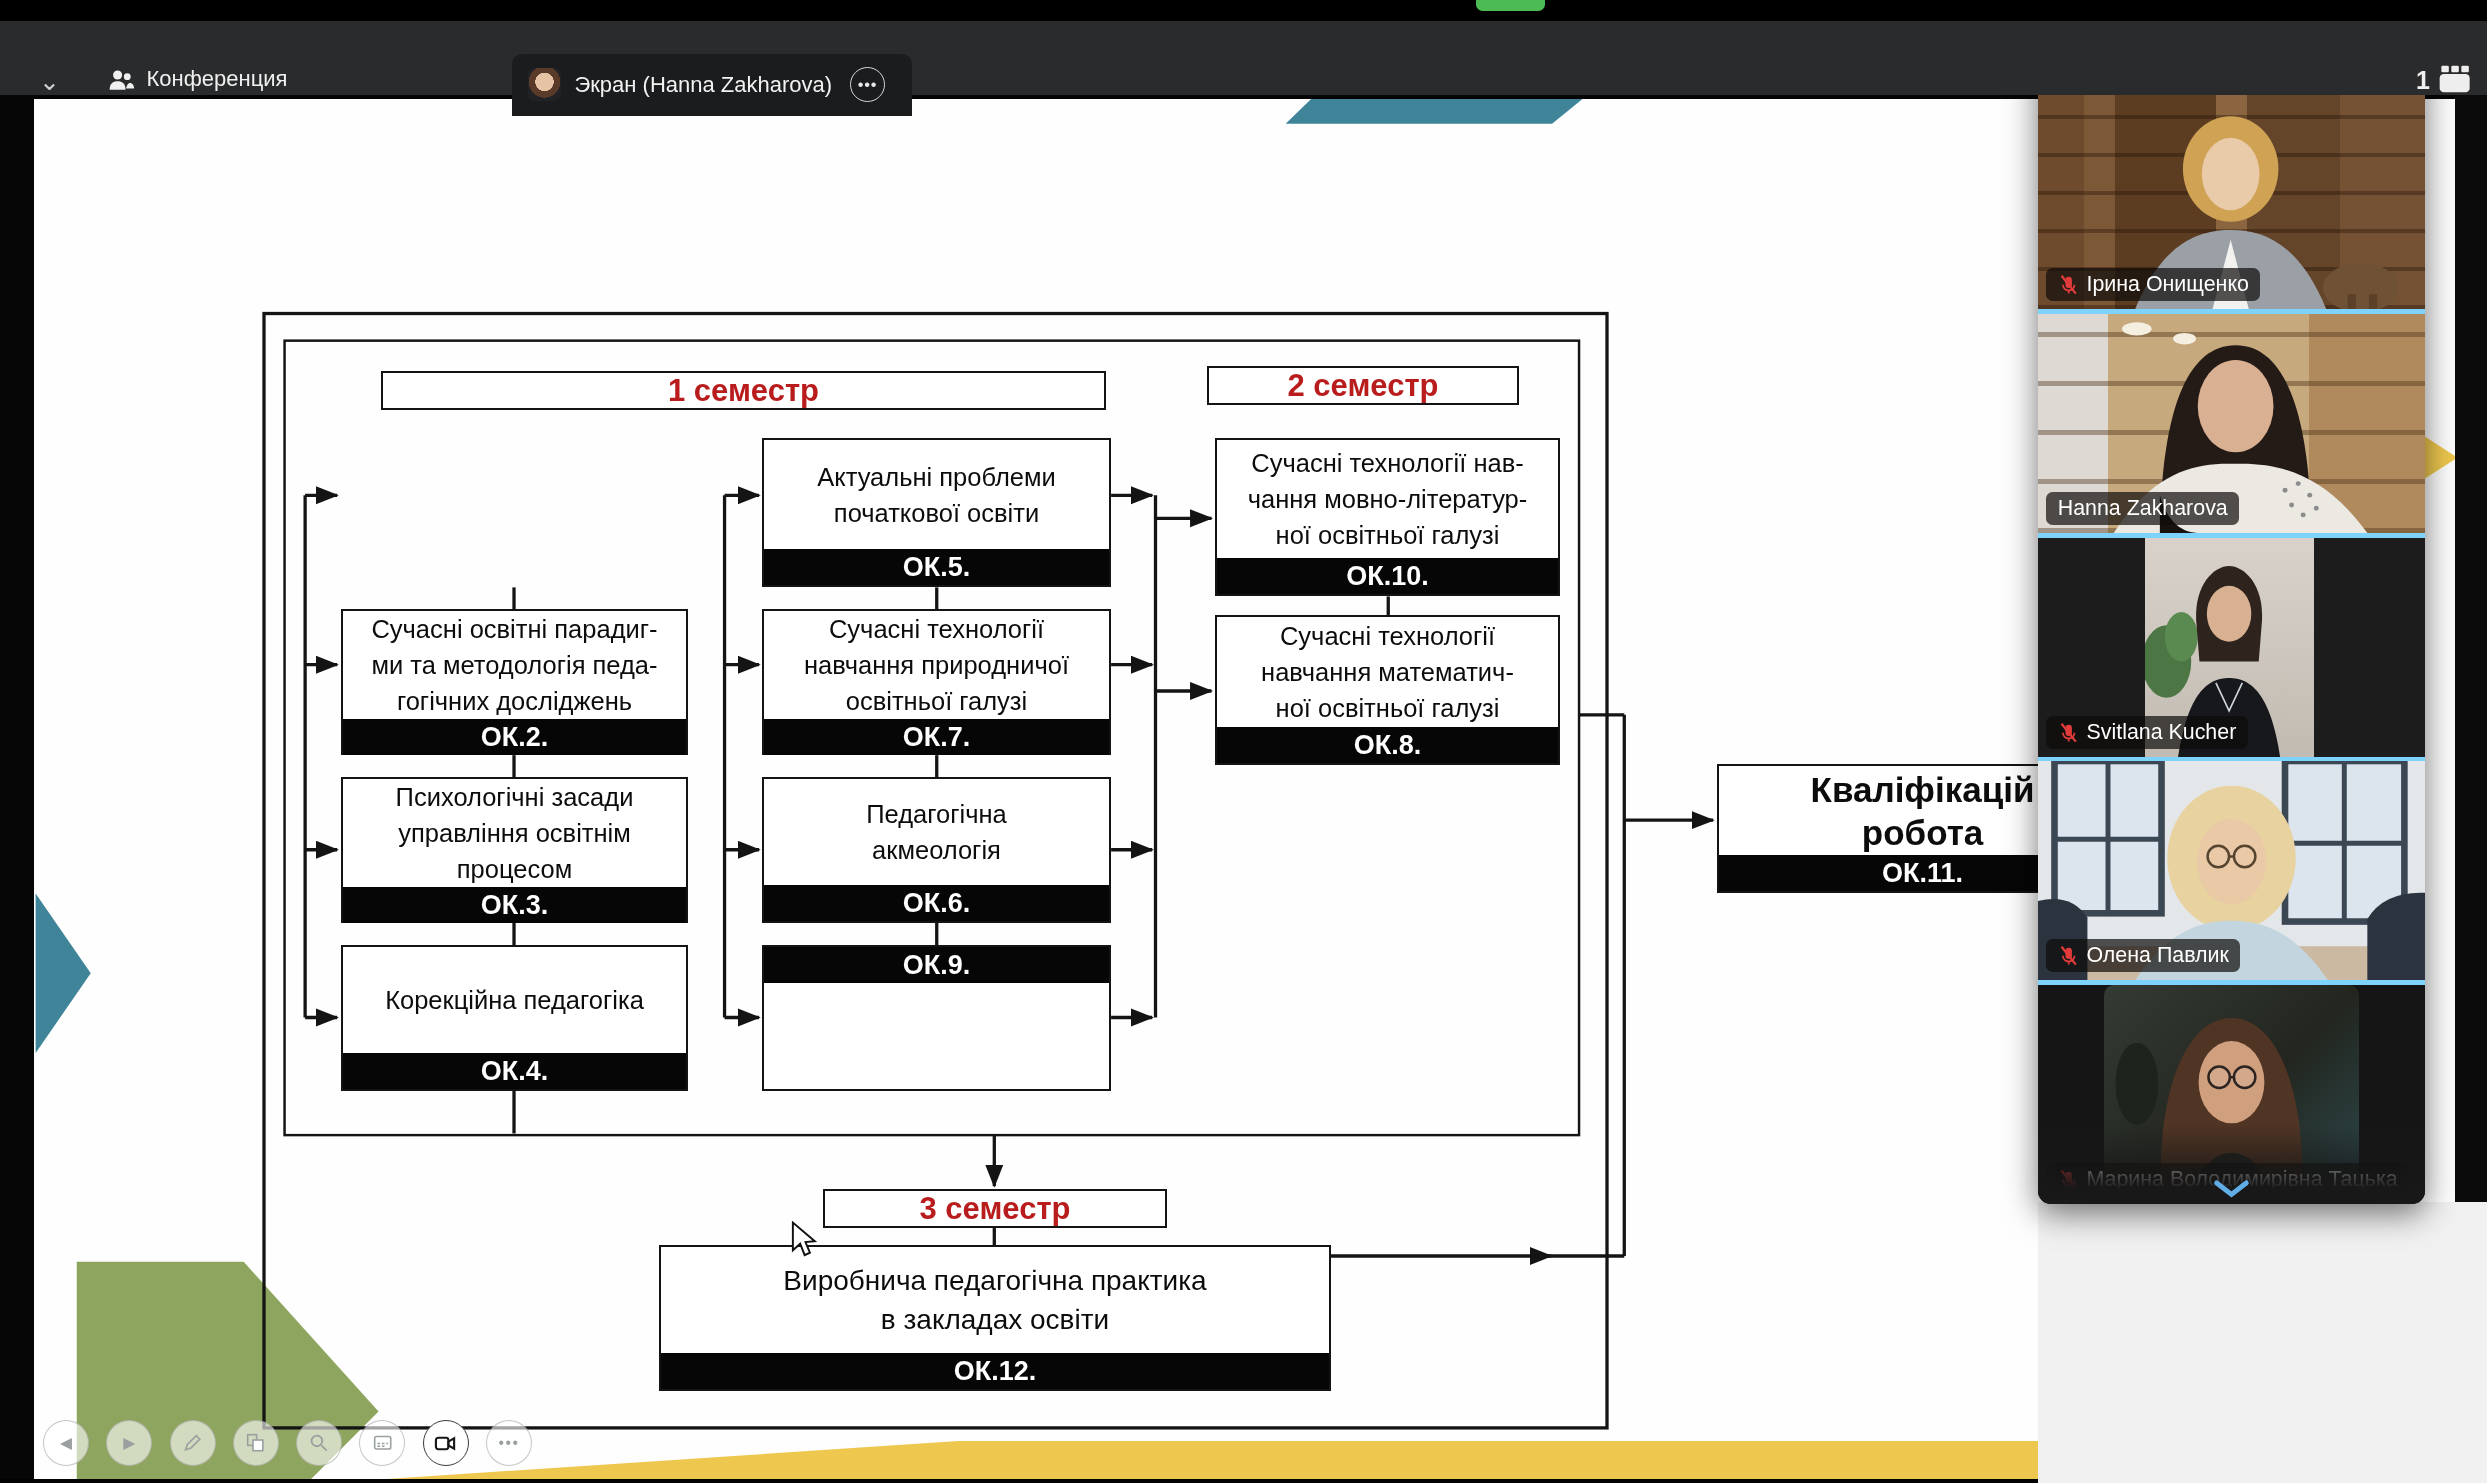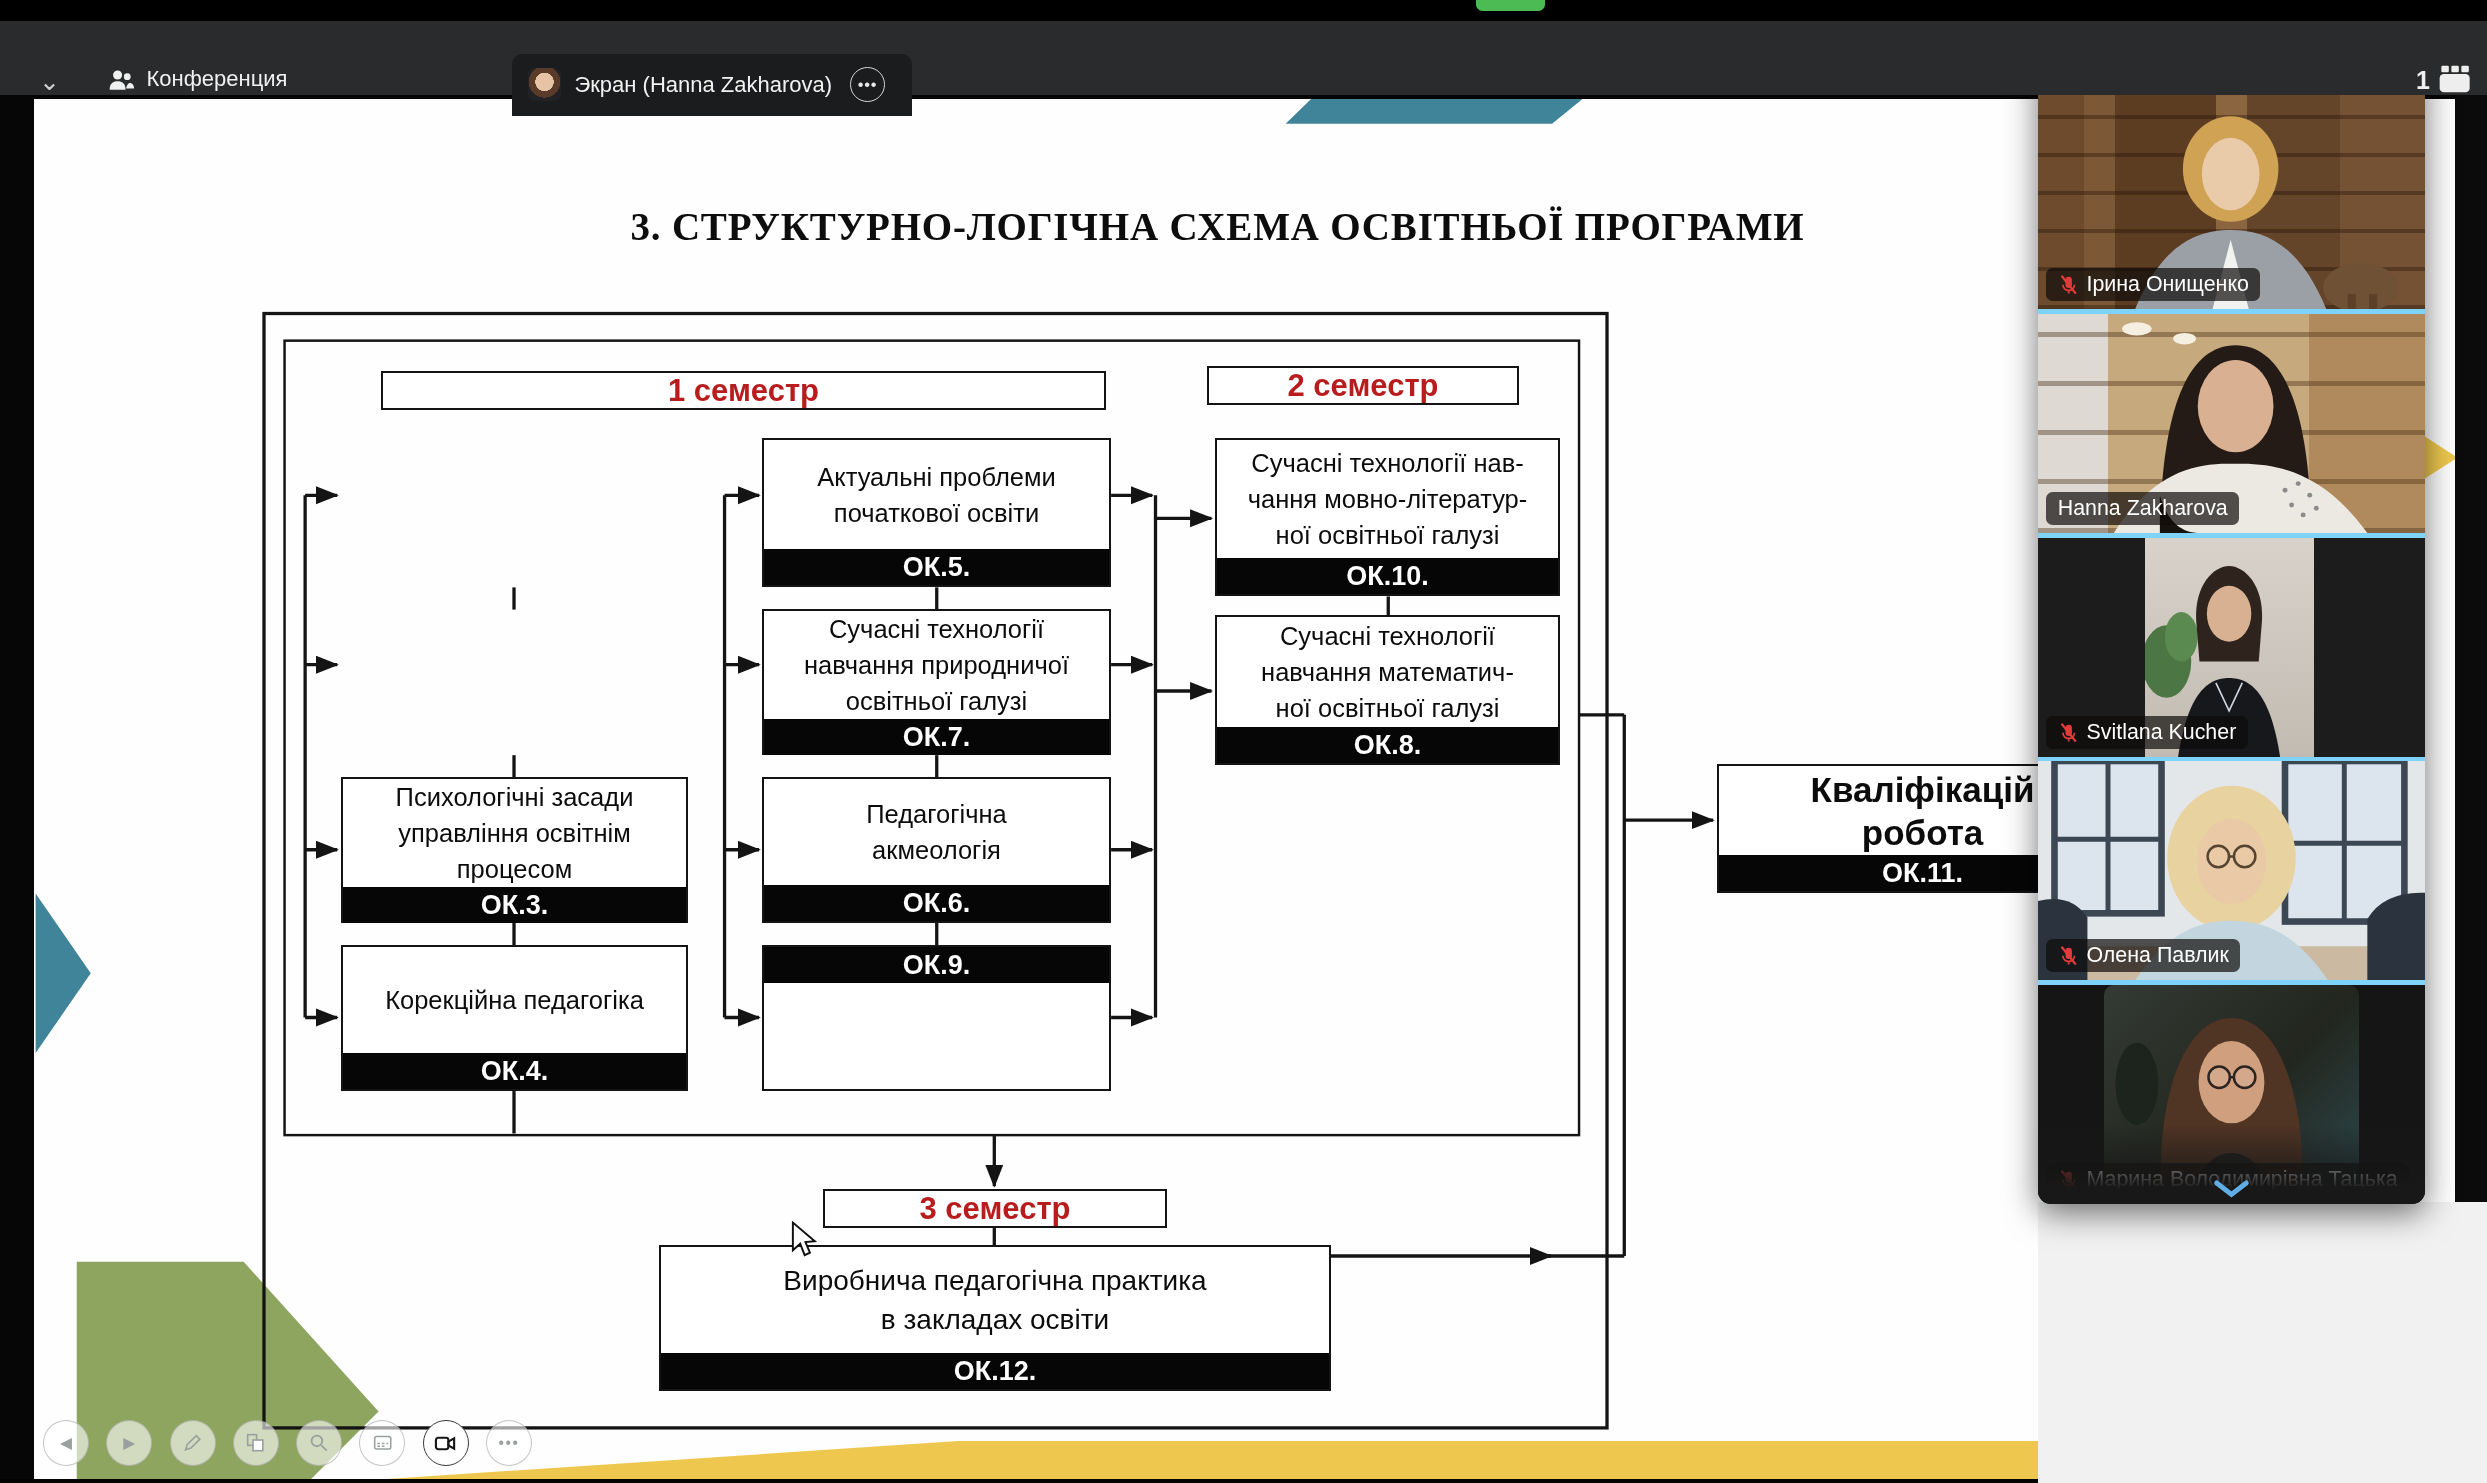--- a/index.html
+++ b/index.html
@@ -84,21 +84,20 @@
     <svg class="shape" style="left:0;top:0" width="2421" height="1380" viewBox="0 0 2944 1678">
       <polygon points="1553,0 1883,0 1846,30 1522,30" fill="var(--slide_teal)"></polygon>
       <polygon points="2,966 69,1063 2,1160" fill="var(--slide_teal)"></polygon>
       <polygon points="52,1414 255,1414 419,1596 337,1678 52,1678" fill="var(--slide_olive)"></polygon>
       <polygon points="429,1678 2437,1678 2437,1632 1124,1632" fill="var(--slide_yellow)"></polygon>
       <polygon points="2899,405 2947,436 2899,467" fill="var(--slide_yellow)"></polygon>
     </svg>
     <div id="watermark" class="abs">АвтBeptRe</div>
   </div>
 
-  <div id="slide-title" class="abs">3. СТРУКТУРНО-ЛОГІЧНА СХЕМА ОСВІТНЬОЇ ПРОГРАМИ</div>
 
   <svg class="abs" style="left:0;top:0" width="2487" height="1484" viewBox="0 0 3024 1804">
     <defs>
       <marker id="arr" markerUnits="userSpaceOnUse" markerWidth="30" markerHeight="24" refX="26" refY="11" orient="auto">
         <path d="M0,0 L28,11 L0,22 Z" fill="#141414"></path>
       </marker>
     </defs>
     <g stroke="#141414" stroke-width="4" fill="none">
       <rect x="321" y="381" width="1633" height="1355"></rect>
       <rect x="346" y="414" width="1574" height="966" stroke-width="3"></rect>
@@ -134,20 +133,24 @@
       <path d="M1882 1527 H1975"></path>
       <path d="M1209 1380 V1442" marker-end="url(#arr)"></path>
       <path d="M1209 1493 V1514"></path>
     </g>
   </svg>
 
   <div class="sem" style="left:381px;top:371px;width:725px;height:39px">1 семестр</div>
   <div class="sem" style="left:1207px;top:366px;width:312px;height:39px">2 семестр</div>
   <div class="sem" style="left:823px;top:1189px;width:344px;height:39px">3 семестр</div>
 
+  <div class="dbox" style="left:341px;top:609px;width:347px;height:146px">
+    <div class="btxt">Сучасні освітні парадиг-<br>ми та методологія педа-<br>гогічних досліджень</div>
+    <div class="bcode">ОК.2.</div>
+  </div>
   <div class="dbox" style="left:341px;top:777px;width:347px;height:146px">
     <div class="btxt">Психологічні засади<br>управління освітнім<br>процесом</div>
     <div class="bcode">ОК.3.</div>
   </div>
   <div class="dbox" style="left:341px;top:945px;width:347px;height:146px">
     <div class="btxt">Корекційна педагогіка</div>
     <div class="bcode">ОК.4.</div>
   </div>
 
   <div class="dbox" style="left:762px;top:438px;width:349px;height:149px">

